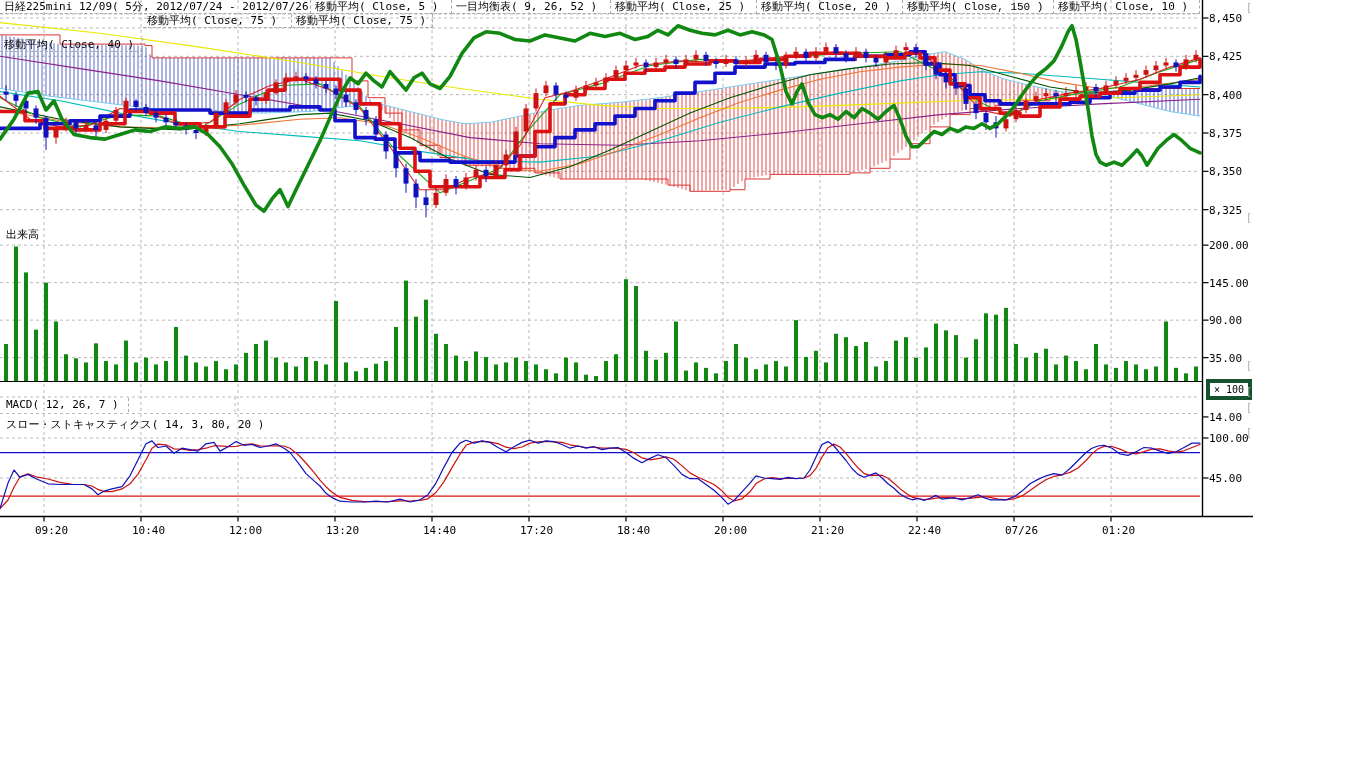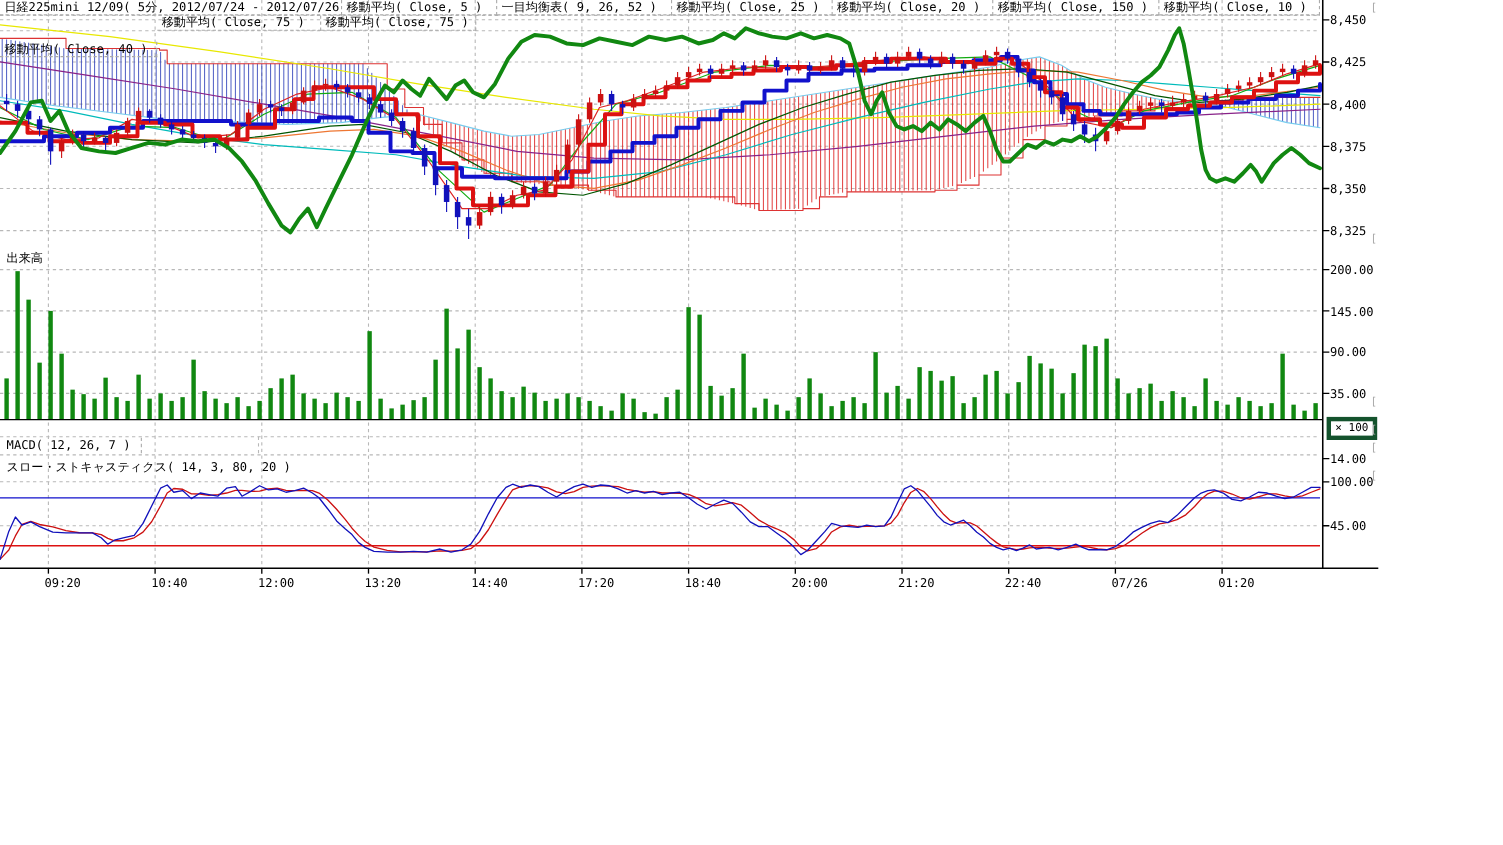--- a/index.html
+++ b/index.html
@@ -11,21 +11,21 @@
   #legend-row2{top:14px;}
   .legend-cell{display:inline-block;height:13px;border-right:1px dashed #aaa;border-bottom:1px dashed #aaa;
                padding-left:4px;white-space:nowrap;overflow:hidden;background:transparent;}
   .panel-label{position:absolute;font-size:11px;color:#000;height:14px;line-height:14px;white-space:nowrap;}
   #volume-label{left:6px;top:228px;}
   #macd-label{left:6px;top:398px;width:122px;border-right:1px dashed #aaa;}
   #stochastic-label{left:6px;top:418px;}
   #volume-multiplier{position:absolute;left:1206px;top:379px;width:38px;height:13px;border:4px solid #14532d;
                      font-size:10px;line-height:13px;text-align:center;color:#000;background:#fff;}
   .ylabel{position:absolute;font-size:11px;color:#000;white-space:nowrap;left:1209px;}
-  .xlabel{position:absolute;font-size:11px;color:#000;white-space:nowrap;width:44px;text-align:center;top:524px;}
+  .xlabel{position:absolute;font-size:11px;color:#000;white-space:nowrap;width:44px;text-align:left;top:524px;}
   .bracket{position:absolute;font-size:10px;color:#aaa;left:1246px;}
 </style>
 </head>
 <body>
 
 <div id="screen">
   <svg id="chart-canvas" width="1366" height="768" xmlns="http://www.w3.org/2000/svg">
       <line x1="44" y1="0" x2="44" y2="516.5" stroke="#b8b8b8" stroke-width="1" stroke-dasharray="3,3"></line>
       <line x1="141" y1="0" x2="141" y2="516.5" stroke="#b8b8b8" stroke-width="1" stroke-dasharray="3,3"></line>
       <line x1="238" y1="0" x2="238" y2="516.5" stroke="#b8b8b8" stroke-width="1" stroke-dasharray="3,3"></line>
@@ -759,21 +759,21 @@
       <line x1="1202.5" y1="438" x2="1208.5" y2="438" stroke="#000000" stroke-width="1.2"></line>
       <line x1="1202.5" y1="477.985" x2="1208.5" y2="477.985" stroke="#000000" stroke-width="1.2"></line>
     </svg>
 
   <div id="legend-row1" class="legend-row">
       <span class="legend-cell" style="width: 306px;">日経225mini 12/09( 5分, 2012/07/24 - 2012/07/26 )</span>
       <span class="legend-cell" style="width: 136px;">移動平均( Close, 5 )</span>
       <span class="legend-cell" style="width: 154px;">一目均衡表( 9, 26, 52 )</span>
       <span class="legend-cell" style="width: 141px;">移動平均( Close, 25 )</span>
       <span class="legend-cell" style="width: 141px;">移動平均( Close, 20 )</span>
-      <span class="legend-cell" style="width: 146px;">移動平均( Close, 150 )</span>
+      <span class="legend-cell" style="width: 146px; font-family: Liberation Mono, monospace;">移動平均( Close, 150 )</span>
       <span class="legend-cell" style="width: 141px;">移動平均( Close, 10 )</span>
     </div>
   <div id="legend-row2" class="legend-row">
       <span class="legend-cell" style="width: 138px; margin-top: 24px;">移動平均( Close, 40 )</span>
       <span class="legend-cell" style="width: 144px;">移動平均( Close, 75 )</span>
       <span class="legend-cell" style="width: 136px;">移動平均( Close, 75 )</span>
     </div>
 
   <div class="panel-label" id="volume-label">出来高</div>
   <div class="panel-label" id="macd-label">MACD( 12, 26, 7 )</div>

